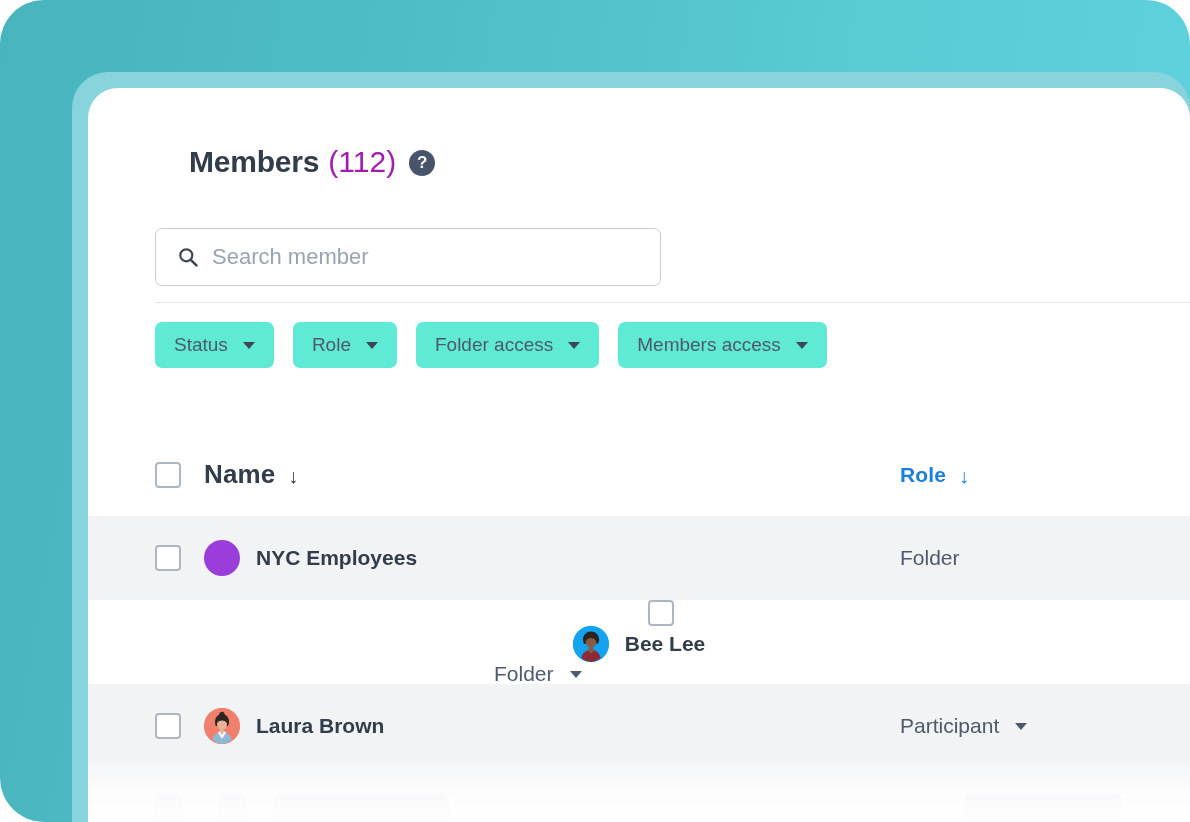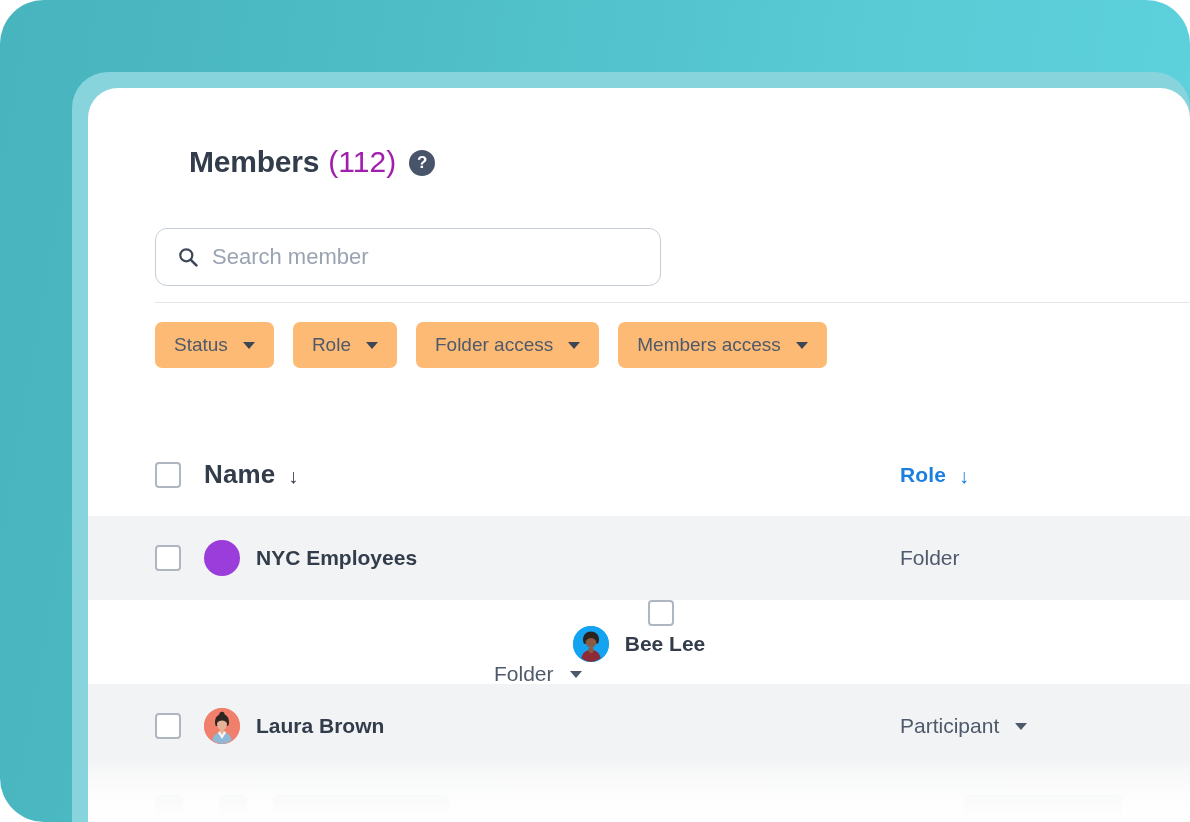--- a/index.html
+++ b/index.html
@@ -49,21 +49,21 @@
     margin-left:13px; width:26px; height:26px; border-radius:50%;
     background:#48546a; color:#ffffff;
     font-size:17px; font-weight:bold; line-height:26px; text-align:center;
     display:inline-block; cursor:pointer; position:relative; top:1px;
   }
 
   
   .search-box{
     position:absolute; left:67px; top:140px;
     width:506px; height:58px;
-    border:1px solid #c6ccd6; border-radius:12px;
+    border:1px solid #c6ccd6; border-radius:7px;
     background:#ffffff;
     display:flex; align-items:center;
   }
   .search-icon{
     width:20px; height:20px; margin-left:22px; margin-right:14px;
     flex:0 0 auto; color:#3d4654;
   }
   .search-input{
     border:none; outline:none; background:transparent;
     font-family:"Liberation Sans", sans-serif;
@@ -76,21 +76,21 @@
     position:absolute; left:67px; top:214px; width:1035px; height:1px;
     background:#e3e7ec;
   }
 
   
   .filters{
     position:absolute; left:67px; top:234px;
     display:flex; align-items:center; gap:19px;
   }
   .pill{
-    height:46px; border-radius:7px; background:#fdba74;
+    height:46px; border-radius:7px; background:#5eead4;
     display:flex; align-items:center; padding:4px 19px;
     cursor:pointer; white-space:nowrap;
   }
   .pill-label{ font-size:19px; color:#4e5a6b; }
   .caret{
     margin-left:15px; width:0; height:0;
     border-left:6px solid transparent; border-right:6px solid transparent;
     border-top:7px solid #3d4654;
   }
 

